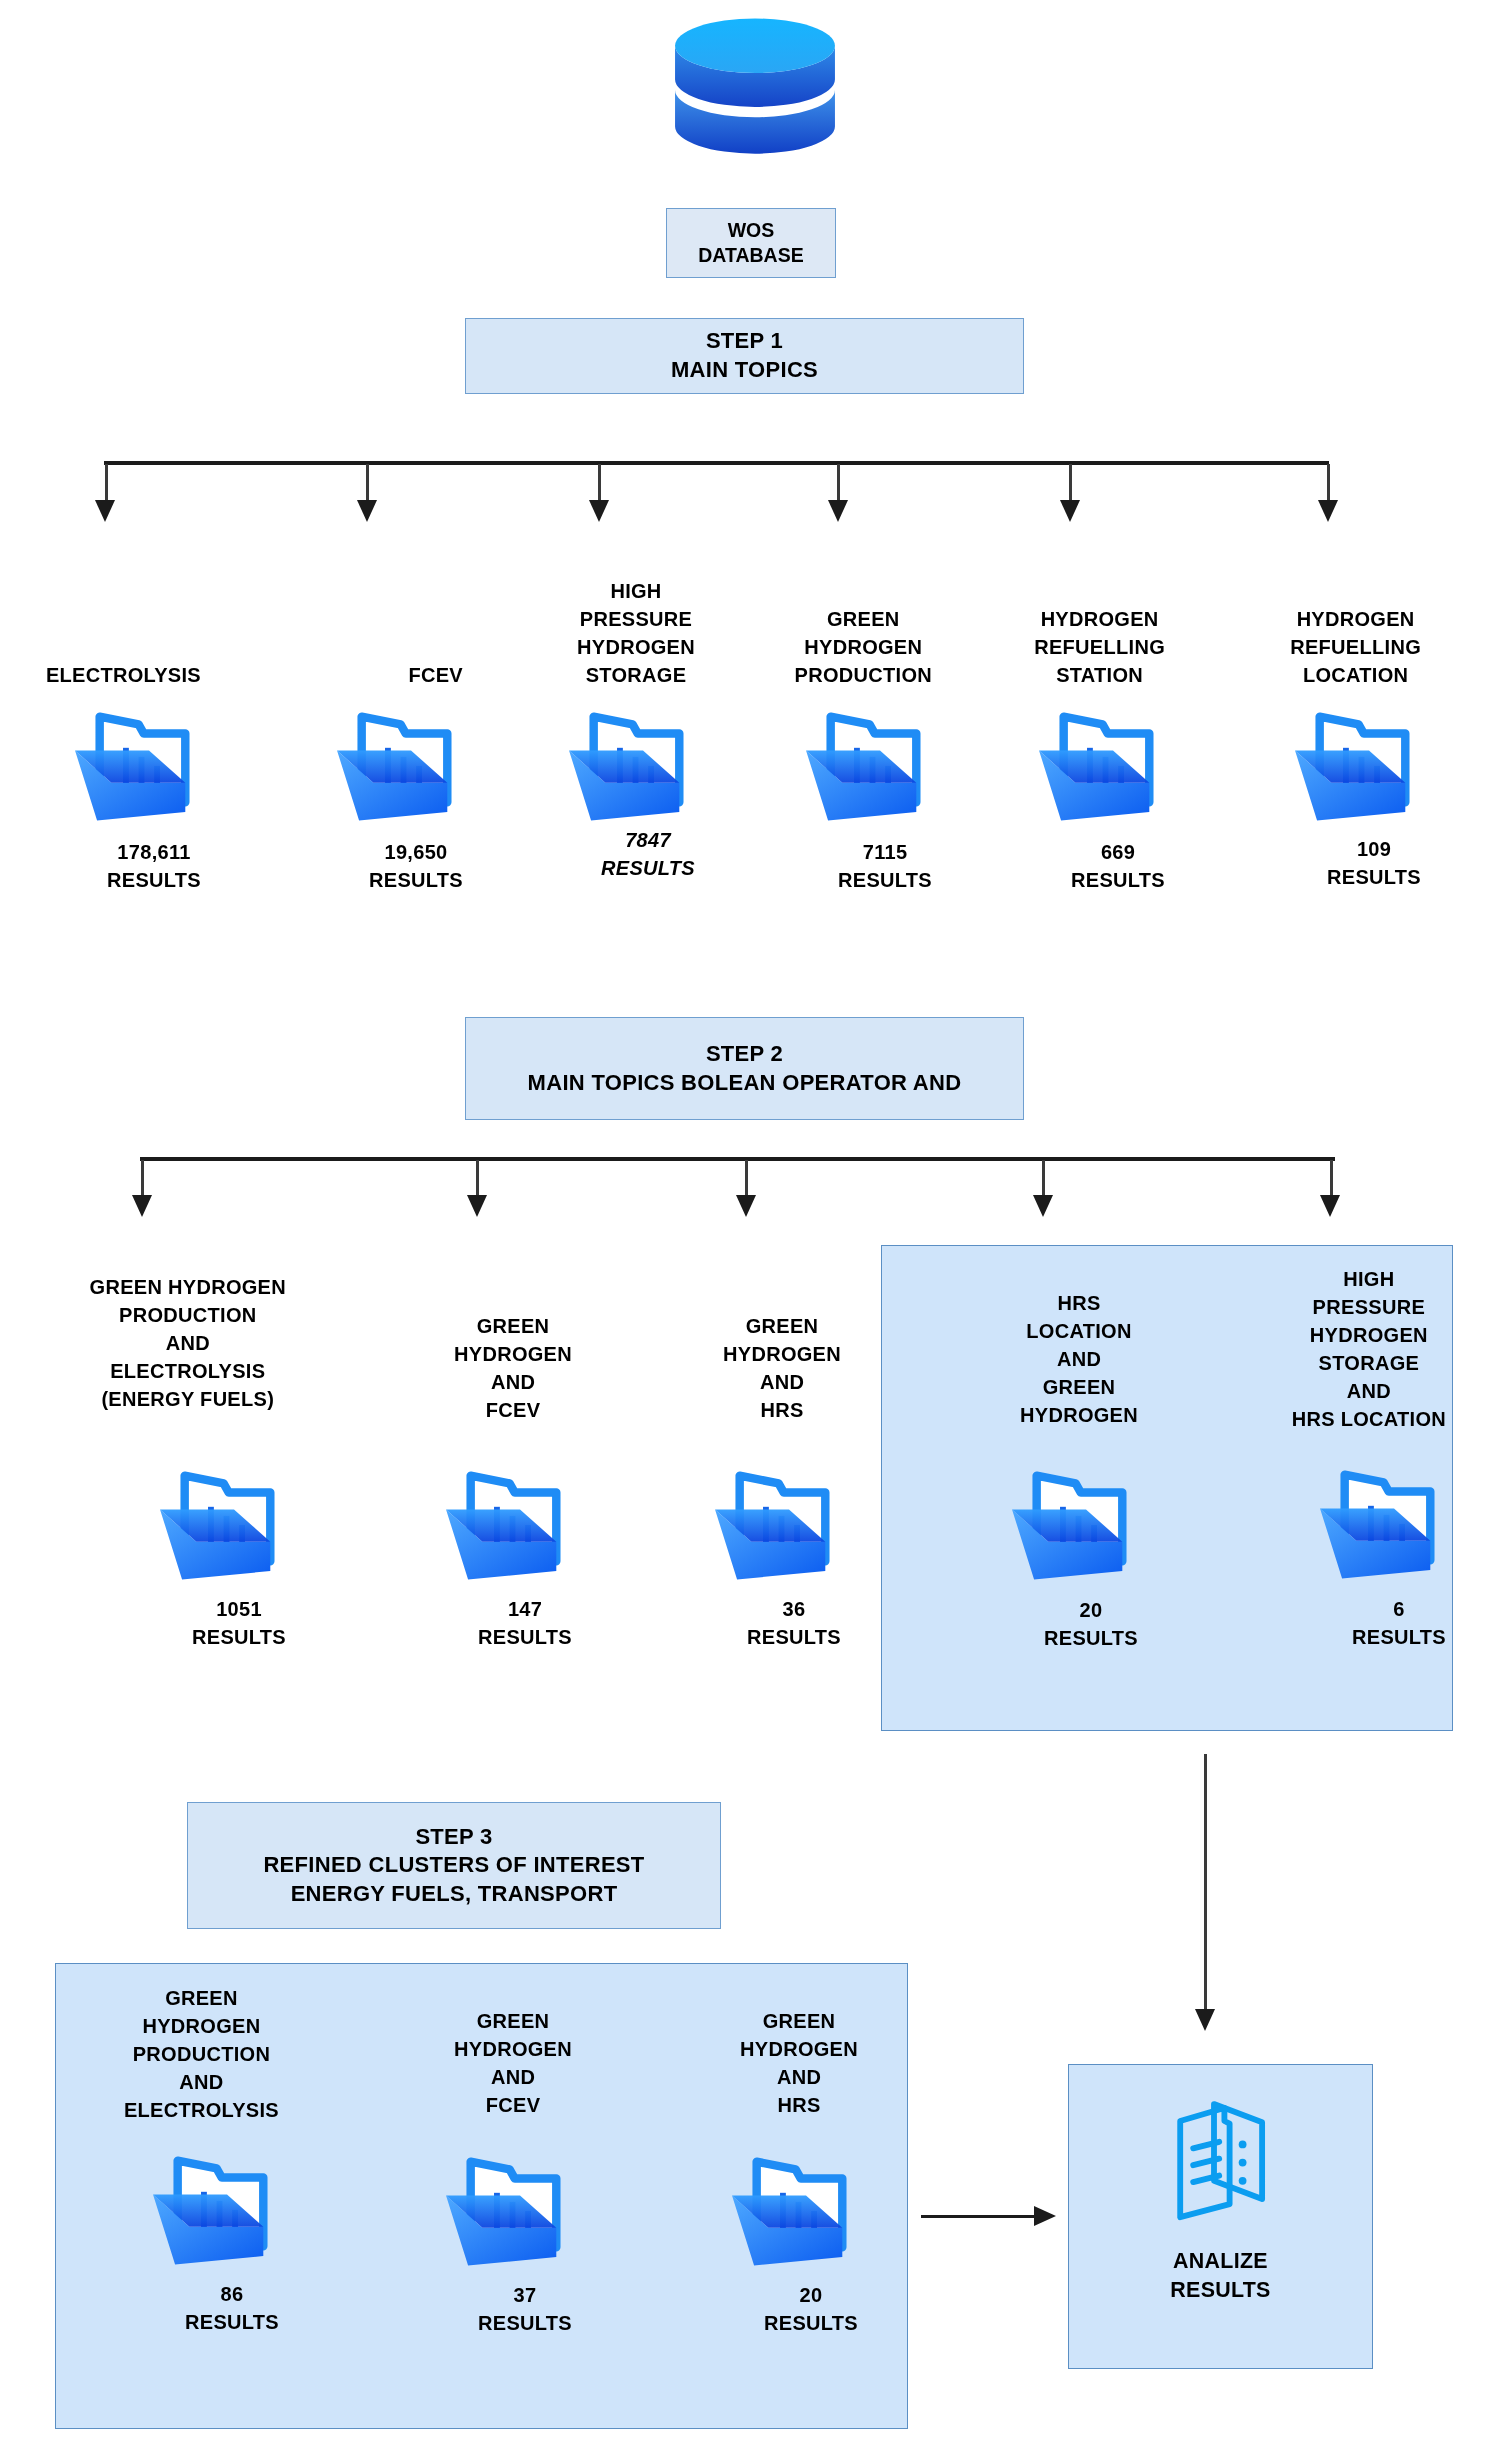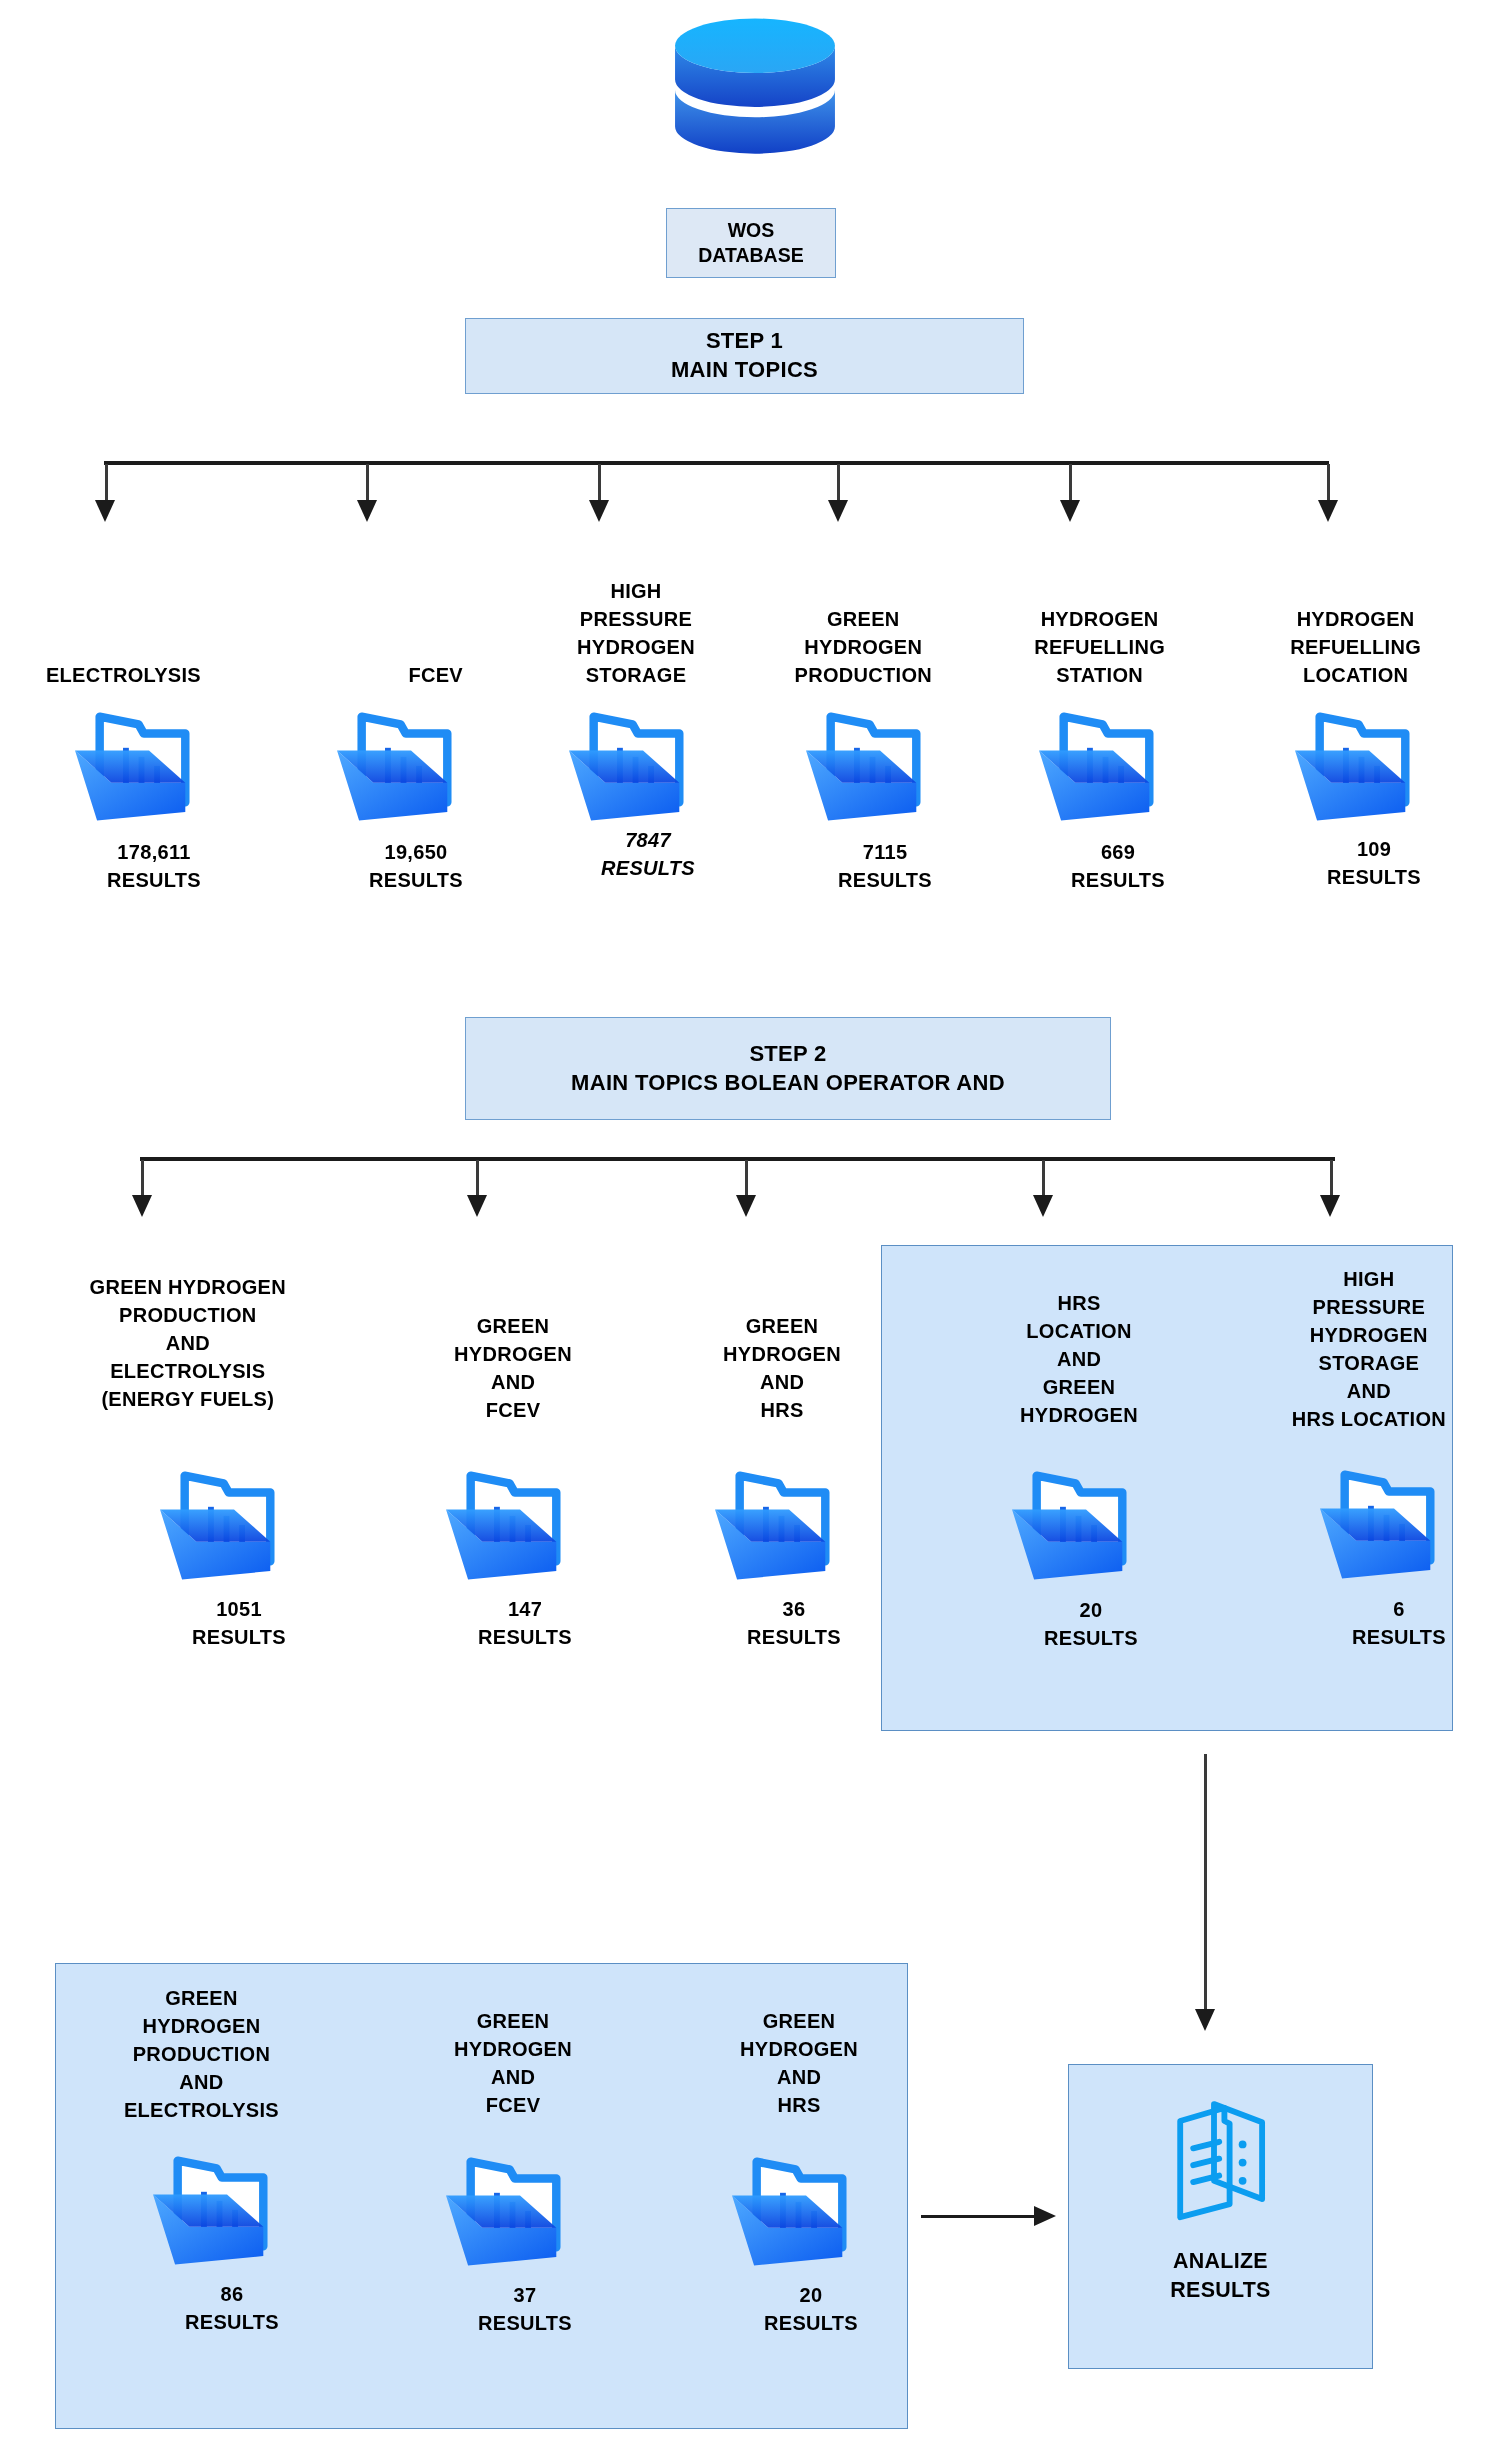--- a/index.html
+++ b/index.html
@@ -277,21 +277,21 @@
         <rect x="80" y="66" width="9" height="56" fill="#1766e8"></rect>
           <rect x="104" y="80" width="9" height="42" fill="#1766e8"></rect>
           <rect x="128" y="94" width="9" height="28" fill="#1766e8"></rect>
         <path d="M6 70 L62 120 L176 120 L176 165 L40 178 Z" fill="url(#fA)"></path>
         <path d="M6 70 L62 120 L176 120 L120 70 Z" fill="url(#fB)" opacity="0.95"></path>
       </svg>
     </div>
     <div class="topic-count" style="margin-top:10px;"><span>109</span><br><span>RESULTS</span></div>
   </div>
 
-  <div class="abs step-box" style="left:465px;top:1017px;width:646px;height:103px;">
+  <div class="abs step-box" style="left:465px;top:1017px;width:559px;height:103px;">
     <div class="line">STEP 2</div>
     <div class="line">MAIN TOPICS BOLEAN OPERATOR AND</div>
   </div>
 
   <div class="abs hline" style="left:140px;top:1157px;width:1195px;height:3.9px;"></div>
 
   <div class="abs vline" style="left:141px;top:1160px;width:2.6px;height:39px;"></div>
   <div class="abs arrow-down" style="left:132px;top:1195px;"></div>
 
   <div class="abs vline" style="left:476px;top:1160px;width:2.6px;height:39px;"></div>
@@ -398,20 +398,25 @@
         <path d="M6 70 L62 120 L176 120 L176 165 L40 178 Z" fill="url(#fA)"></path>
         <path d="M6 70 L62 120 L176 120 L120 70 Z" fill="url(#fB)" opacity="0.95"></path>
       </svg>
     </div>
     <div class="topic-count" style="margin-top:11.7px;"><span>6</span><br><span>RESULTS</span></div>
   </div>
 
   <div class="abs vline" style="left:1204px;top:1754px;width:3.2px;height:260px;"></div>
   <div class="abs arrow-down" style="left:1195px;top:2009px;"></div>
 
+  <div class="abs step-box" style="left:187px;top:1802px;width:534px;height:127px;">
+    <div class="line">STEP 3</div>
+    <div class="line">REFINED CLUSTERS OF INTEREST</div>
+    <div class="line">ENERGY FUELS, TRANSPORT</div>
+  </div>
 
   <div class="abs panel" style="left:55px;top:1963px;width:853px;height:466px;"></div>
 
   <div class="abs topic" style="left:71px;top:1984px;width:208px;">
     <div class="topic-label" style="height:162px;display:flex;align-items:flex-start;justify-content:center;">GREEN
 HYDROGEN
 PRODUCTION
 AND
 ELECTROLYSIS</div>
     <div class="folder-wrap" style="margin-top:2.6px;">

